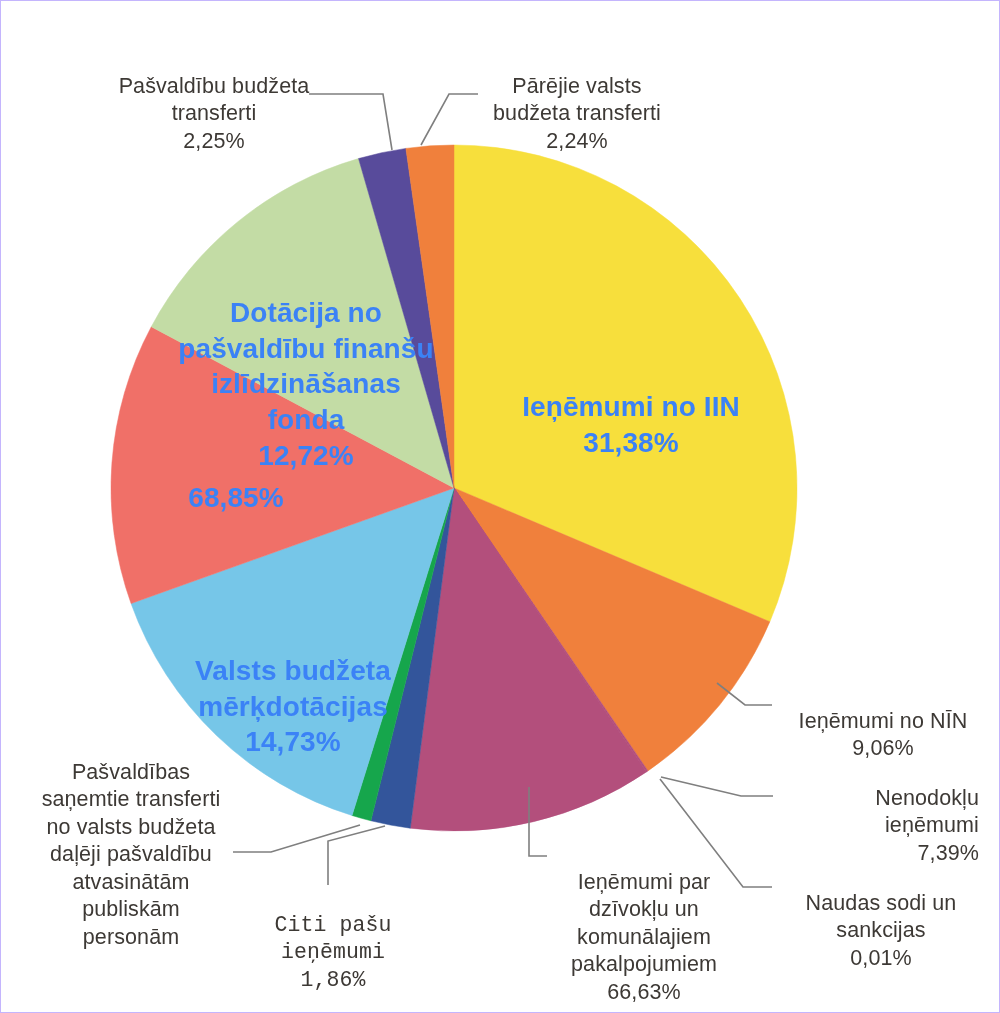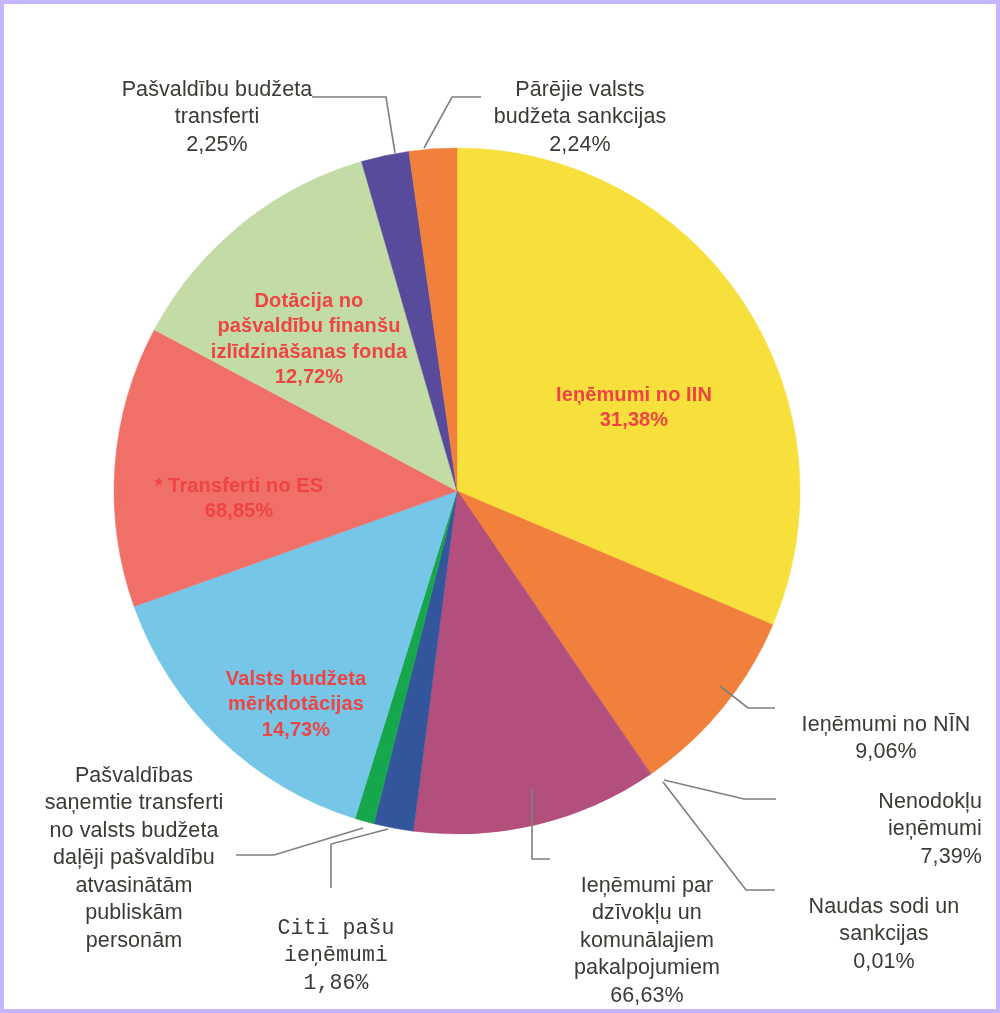--- a/index.html
+++ b/index.html
@@ -12,21 +12,21 @@
     height: 1013px;
     position: relative;
     font-family: "Liberation Sans", sans-serif;
     overflow: hidden;
   }
   #chart-root {
     position: absolute;
     inset: 0;
     width: 1000px;
     height: 1013px;
-    border: 4px solid #c4b5fd;
+    border: 1px solid #c4b5fd;
     box-sizing: border-box;
   }
   svg.pie-canvas {
     position: absolute;
     left: 0;
     top: 0;
     width: 1000px;
     height: 1013px;
     display: block;
   }
@@ -36,23 +36,23 @@
     color: #3d3935;
     line-height: 1.28;
     white-space: pre-line;
     letter-spacing: 0.1px;
   }
   .label.outer {
     font-size: 21.5px;
     font-weight: 400;
   }
   .label.inner {
-    font-size: 20px;
+    font-size: 28px;
     font-weight: bold;
-    color: #ef4444;
+    color: #3b82f6;
   }
   .label .pct {
     display: block;
   }
   .leader {
     stroke: #7f7f7f;
     stroke-width: 1.6;
     fill: none;
   }
 </style>
@@ -88,21 +88,21 @@
     </g>
   </svg>
 
   <div class="label outer" style="left:108px; top:44px; width:210px;">
     <span>Pašvaldību budžeta
 transferti</span><span class="pct">2,25%</span>
   </div>
 
   <div class="label outer" style="left:477px; top:44px; width:198px;">
     <span>Pārējie valsts
-budžeta sankcijas</span><span class="pct">2,24%</span>
+budžeta transferti</span><span class="pct">2,24%</span>
   </div>
 
   <div class="label outer" style="left:775px; top:679px; width:214px;">
     <span>Ieņēmumi no NĪN</span><span class="pct">9,06%</span>
   </div>
 
   <div class="label outer" style="left:778px; top:756px; width:200px;text-align:right;">
     <span>Nenodokļu
 ieņēmumi</span><span class="pct">7,39%</span>
   </div>
@@ -130,27 +130,27 @@
 daļēji pašvaldību
 atvasinātām
 publiskām
 personām</span>
   </div>
 
   <div class="label inner" style="left:510px; top:352px; width:240px;">
     <span>Ieņēmumi no IIN</span><span class="pct">31,38%</span>
   </div>
 
-  <div class="label inner" style="left:172px; top:636px; width:240px;">
+  <div class="label inner" style="left:172px; top:616px; width:240px;">
     <span>Valsts budžeta
 mērķdotācijas</span><span class="pct">14,73%</span>
   </div>
 
   <div class="label inner" style="left:100px; top:443px; width:270px;">
-    <span>* Transferti no ES</span><span class="pct">68,85%</span>
+    <span class="pct">68,85%</span>
   </div>
 
   <div class="label inner" style="left:175px; top:258px; width:260px;">
     <span>Dotācija no
 pašvaldību finanšu
 izlīdzināšanas fonda</span><span class="pct">12,72%</span>
   </div>
 
 </div>
 

